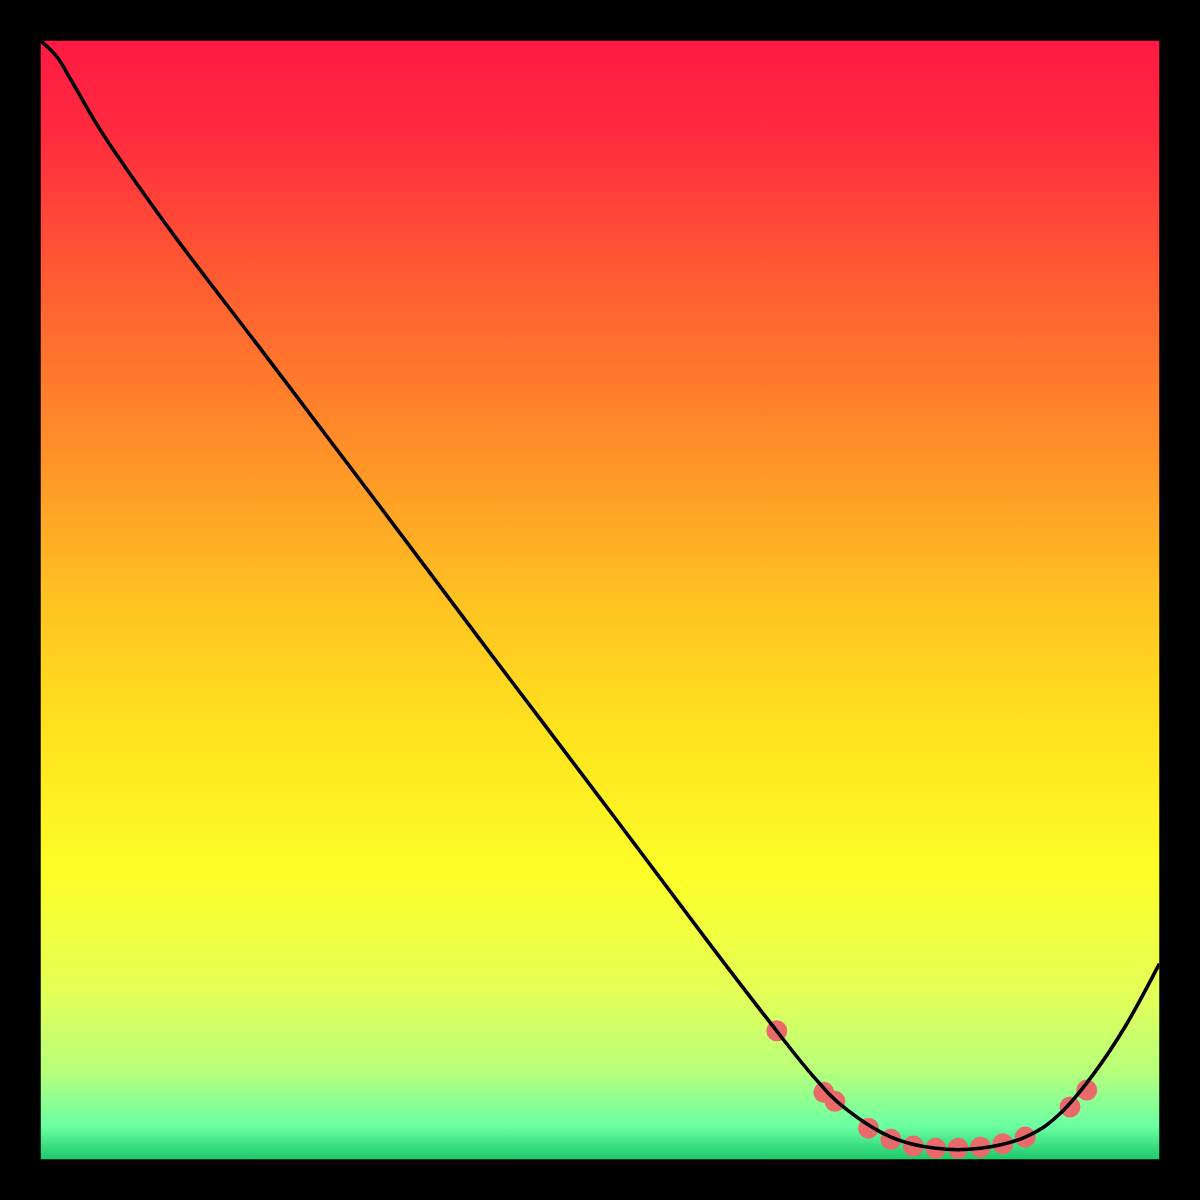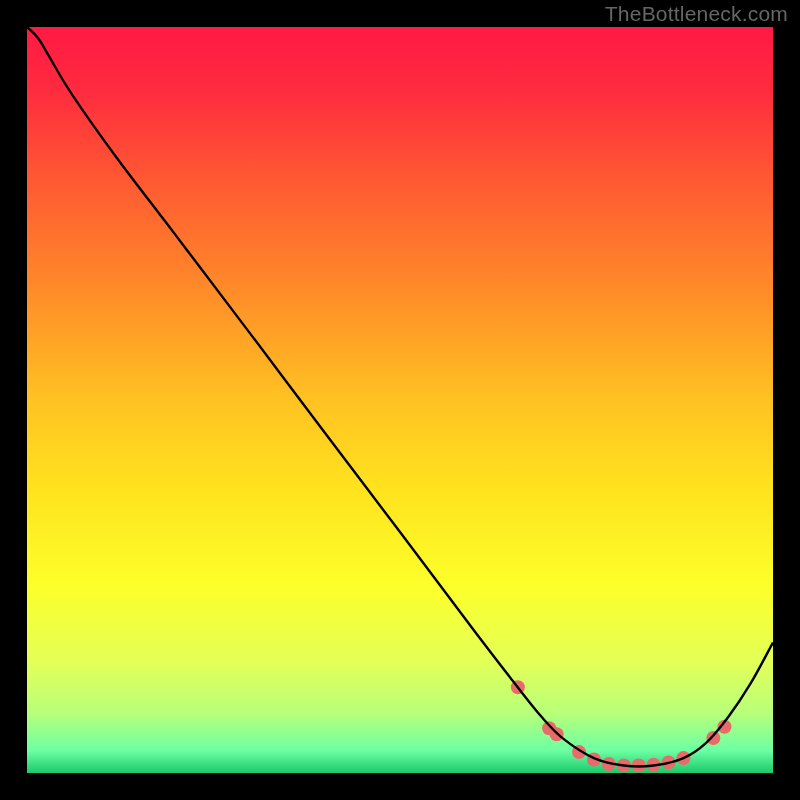--- a/index.html
+++ b/index.html
@@ -33,21 +33,20 @@
     top: 27px;
     width: 746px;
     height: 746px;
   }
   svg { display: block; }
 </style>
 </head>
 <body>
 
 <div class="outer">
-  <div class="watermark">TheBottleneck.com</div>
   <div class="plot">
     <svg id="chart-svg" width="746" height="746" viewBox="0 0 746 746">
       <defs>
         <linearGradient id="bg-grad" x1="0" y1="0" x2="0" y2="1">
             <stop offset="0%" stop-color="#ff1a44"></stop>
             <stop offset="8%" stop-color="#ff2a3f"></stop>
             <stop offset="20%" stop-color="#ff5733"></stop>
             <stop offset="35%" stop-color="#ff8a29"></stop>
             <stop offset="50%" stop-color="#ffc222"></stop>
             <stop offset="62%" stop-color="#ffe31e"></stop>

